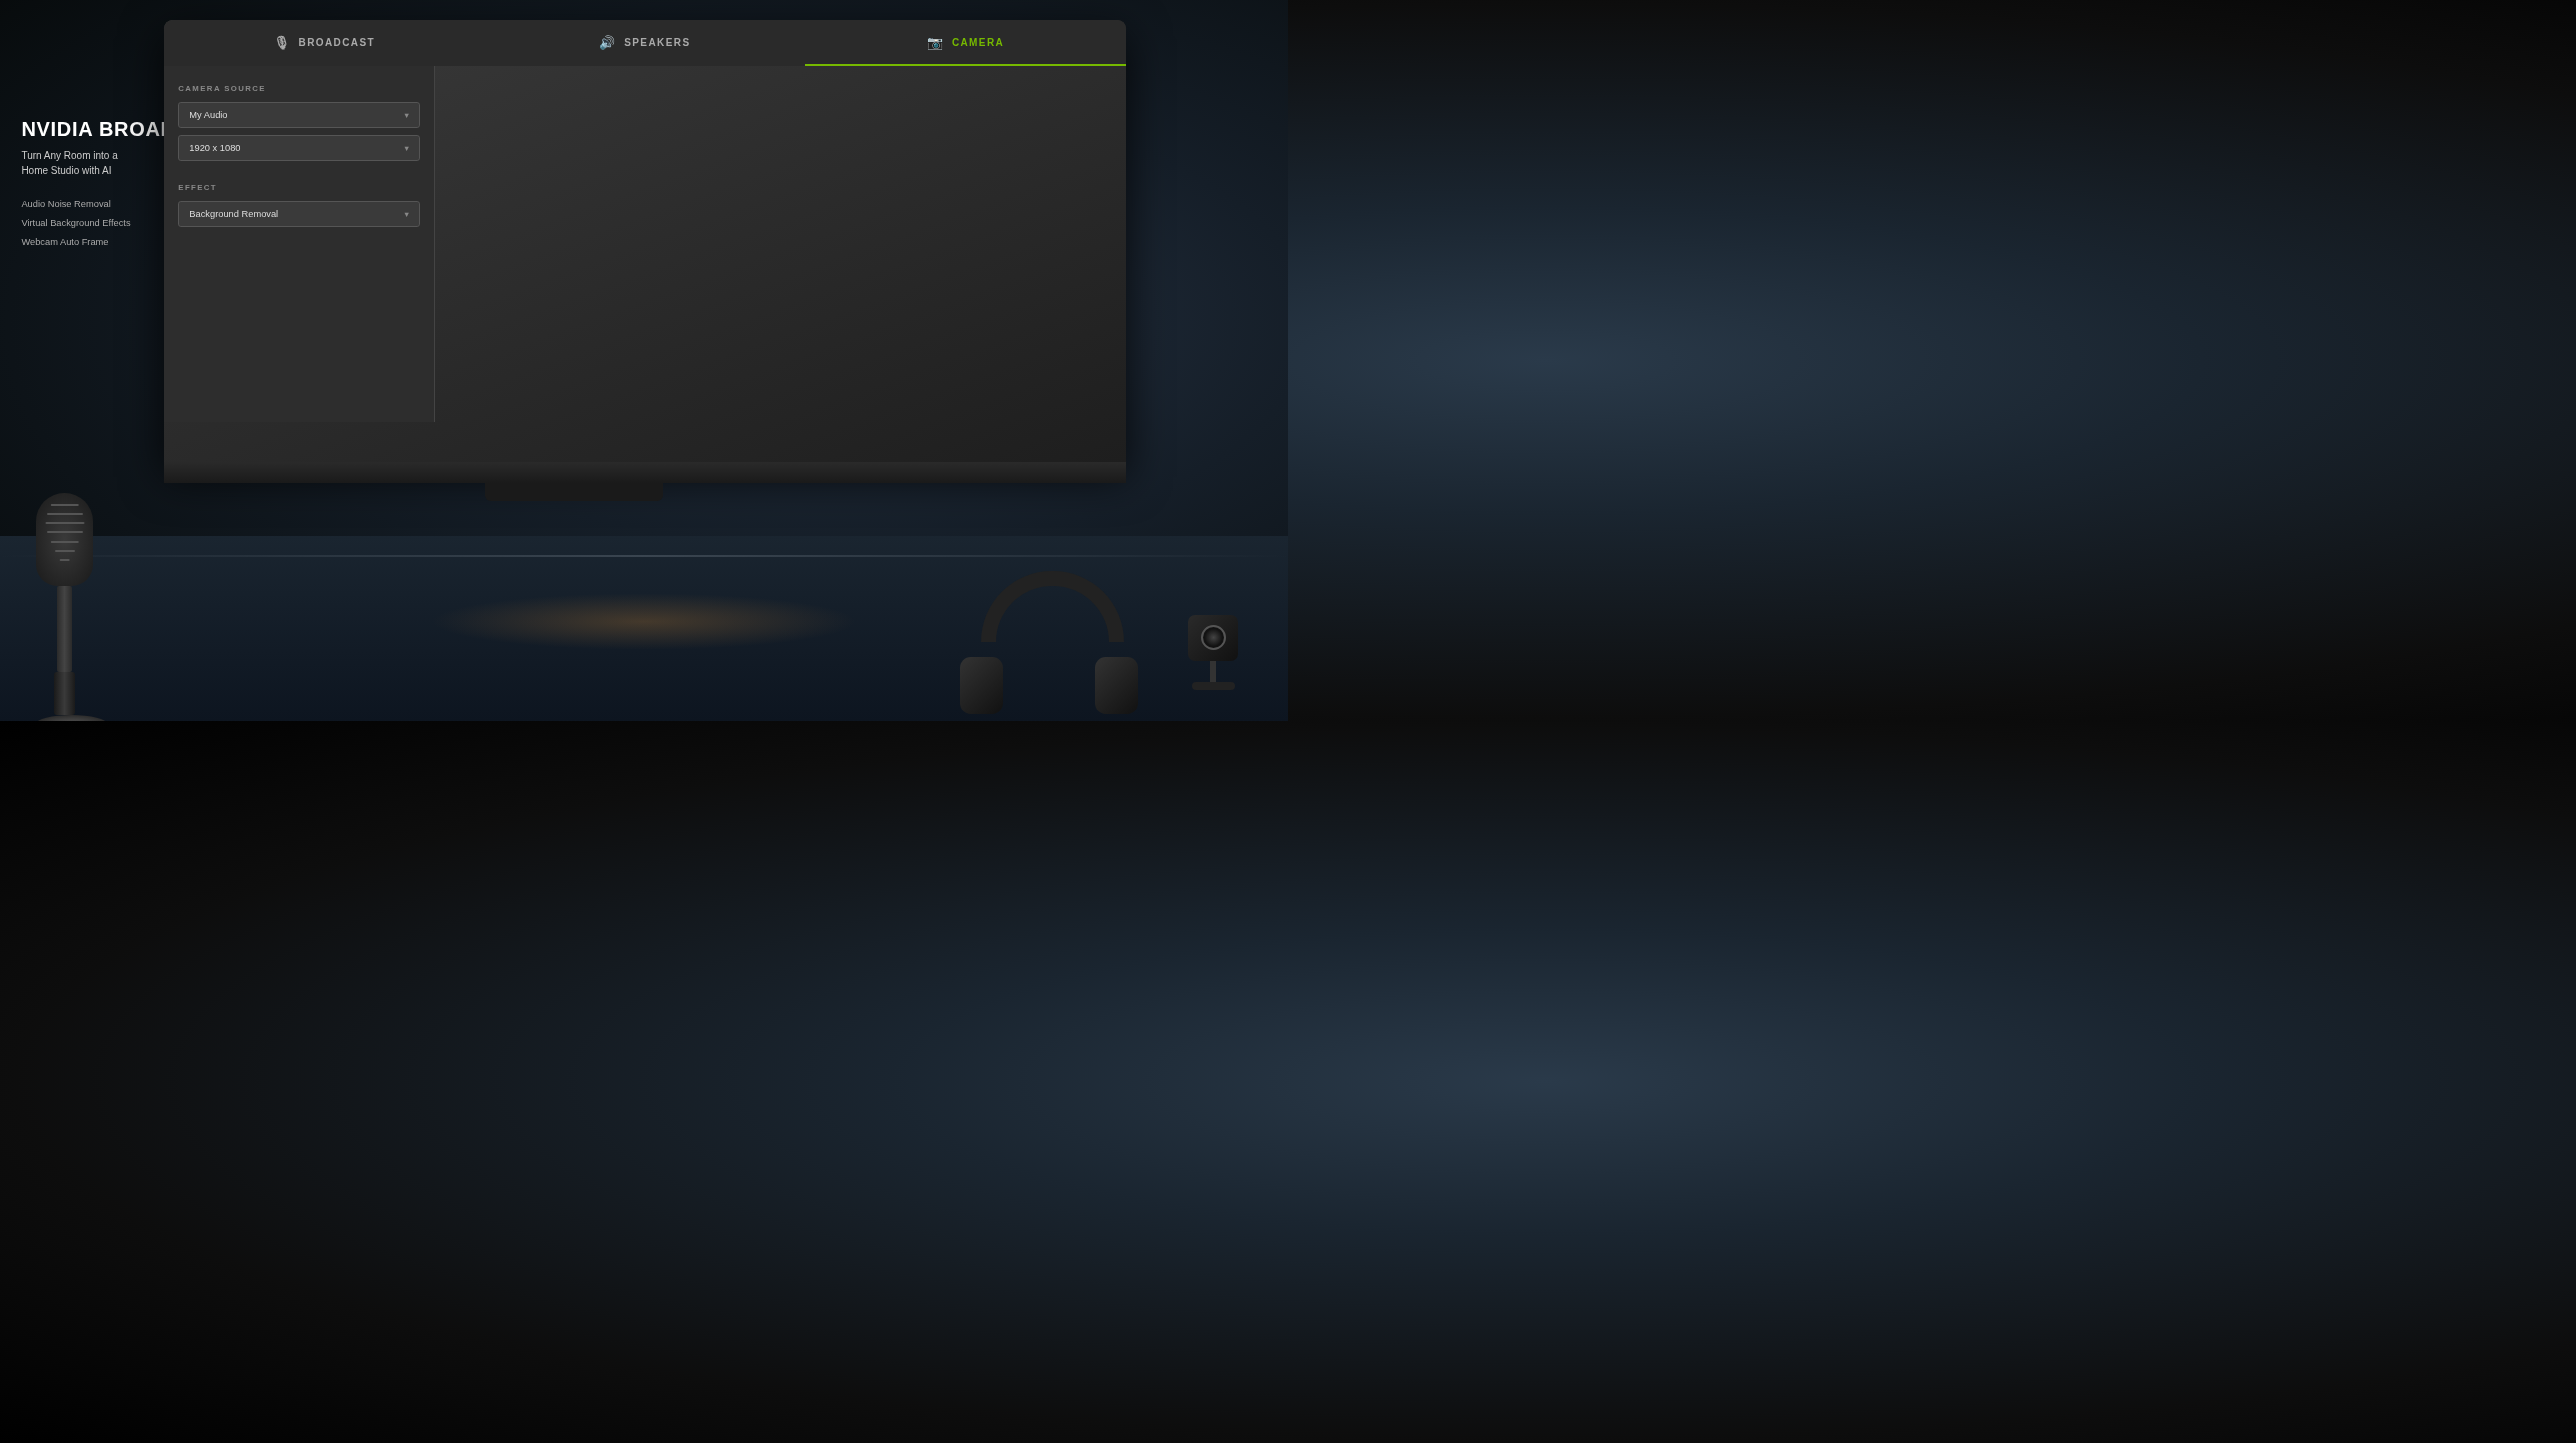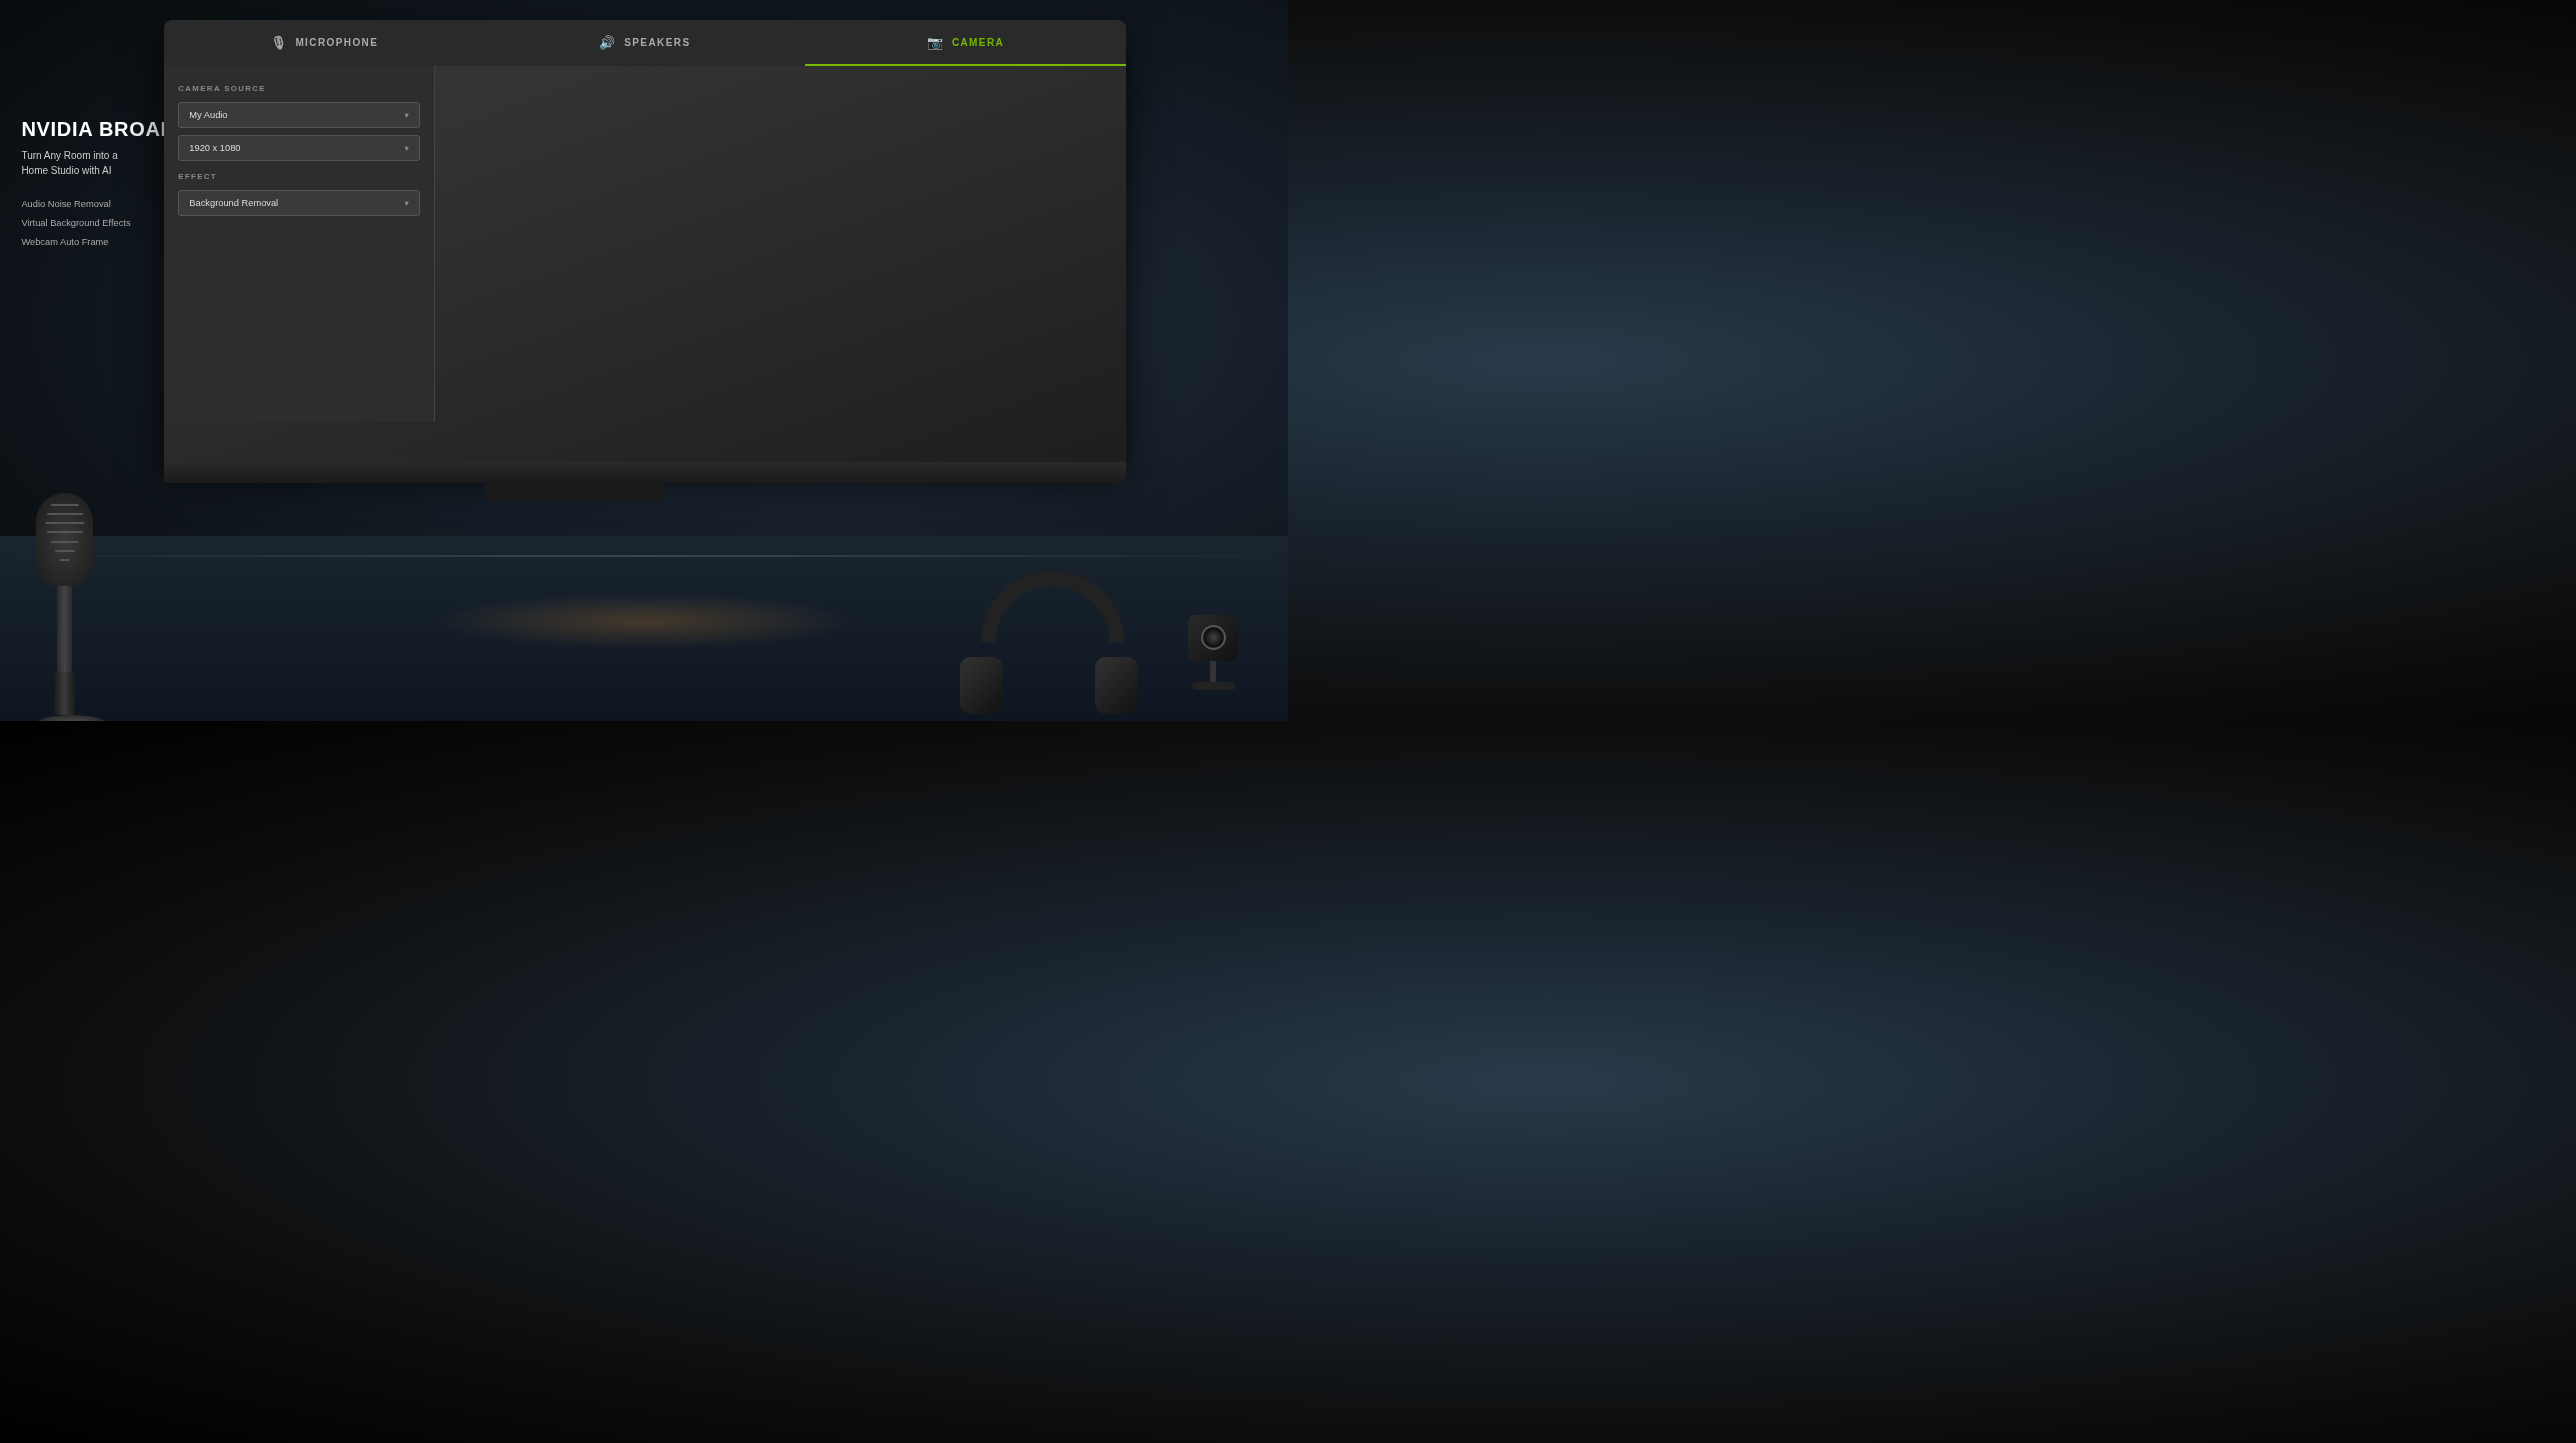--- a/index.html
+++ b/index.html
@@ -183,21 +183,21 @@
     .dropdown-arrow {
       color: #888;
       font-size: 8.6px;
     }
 
     .effect-label {
       color: #888;
       font-size: 7.8px;
       font-weight: 700;
       letter-spacing: 1.4px;
-      margin-top: 11px;
+      margin-top: 22px;
       margin-bottom: 8.6px;
     }
 
     
     .right-panel {
       flex: 1;
       background: #1a1a1a;
       padding: 14.3px;
       display: flex;
       align-items: center;
@@ -400,21 +400,21 @@
     <a class="nav-link">Webcam Auto Frame</a>
   </div>
 </div>
 
 <div class="monitor">
 
 
   <div class="tab-bar">
     <div class="tab">
       <span class="tab-icon">🎙</span>
-      <span>MICROPHONE</span>
+      <span>BROADCAST</span>
     </div>
     <div class="tab">
       <span class="tab-icon">🔊</span>
       <span>SPEAKERS</span>
     </div>
     <div class="tab active">
       <span class="tab-icon">📷</span>
       <span>CAMERA</span>
     </div>
   </div>

